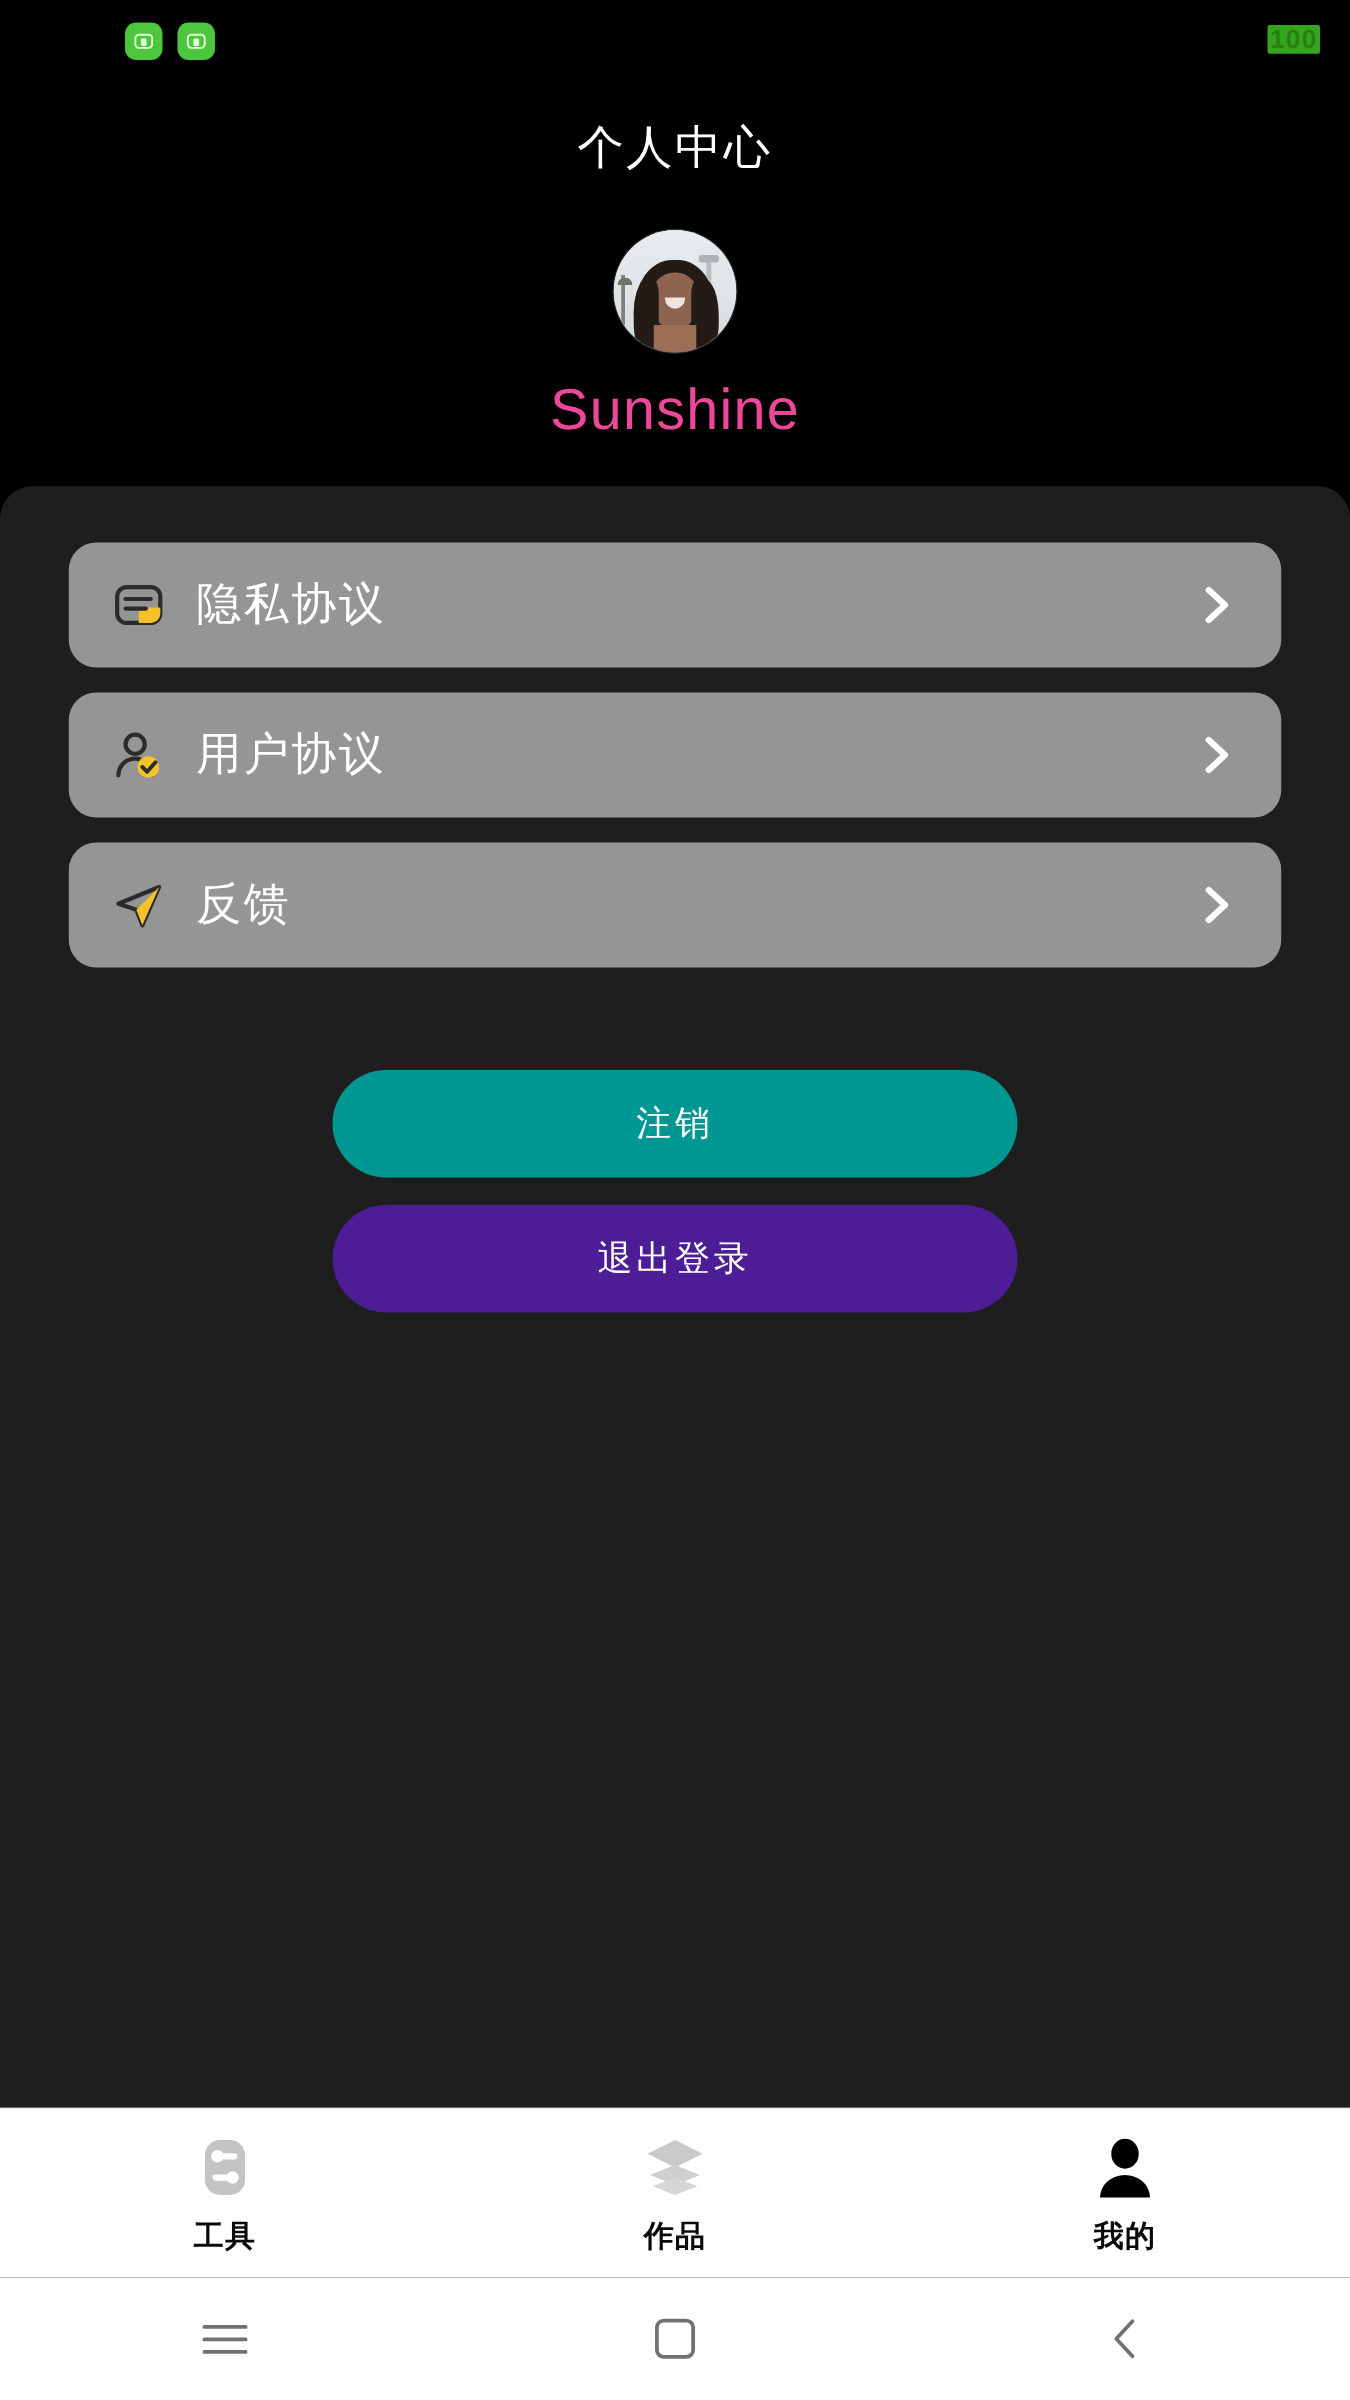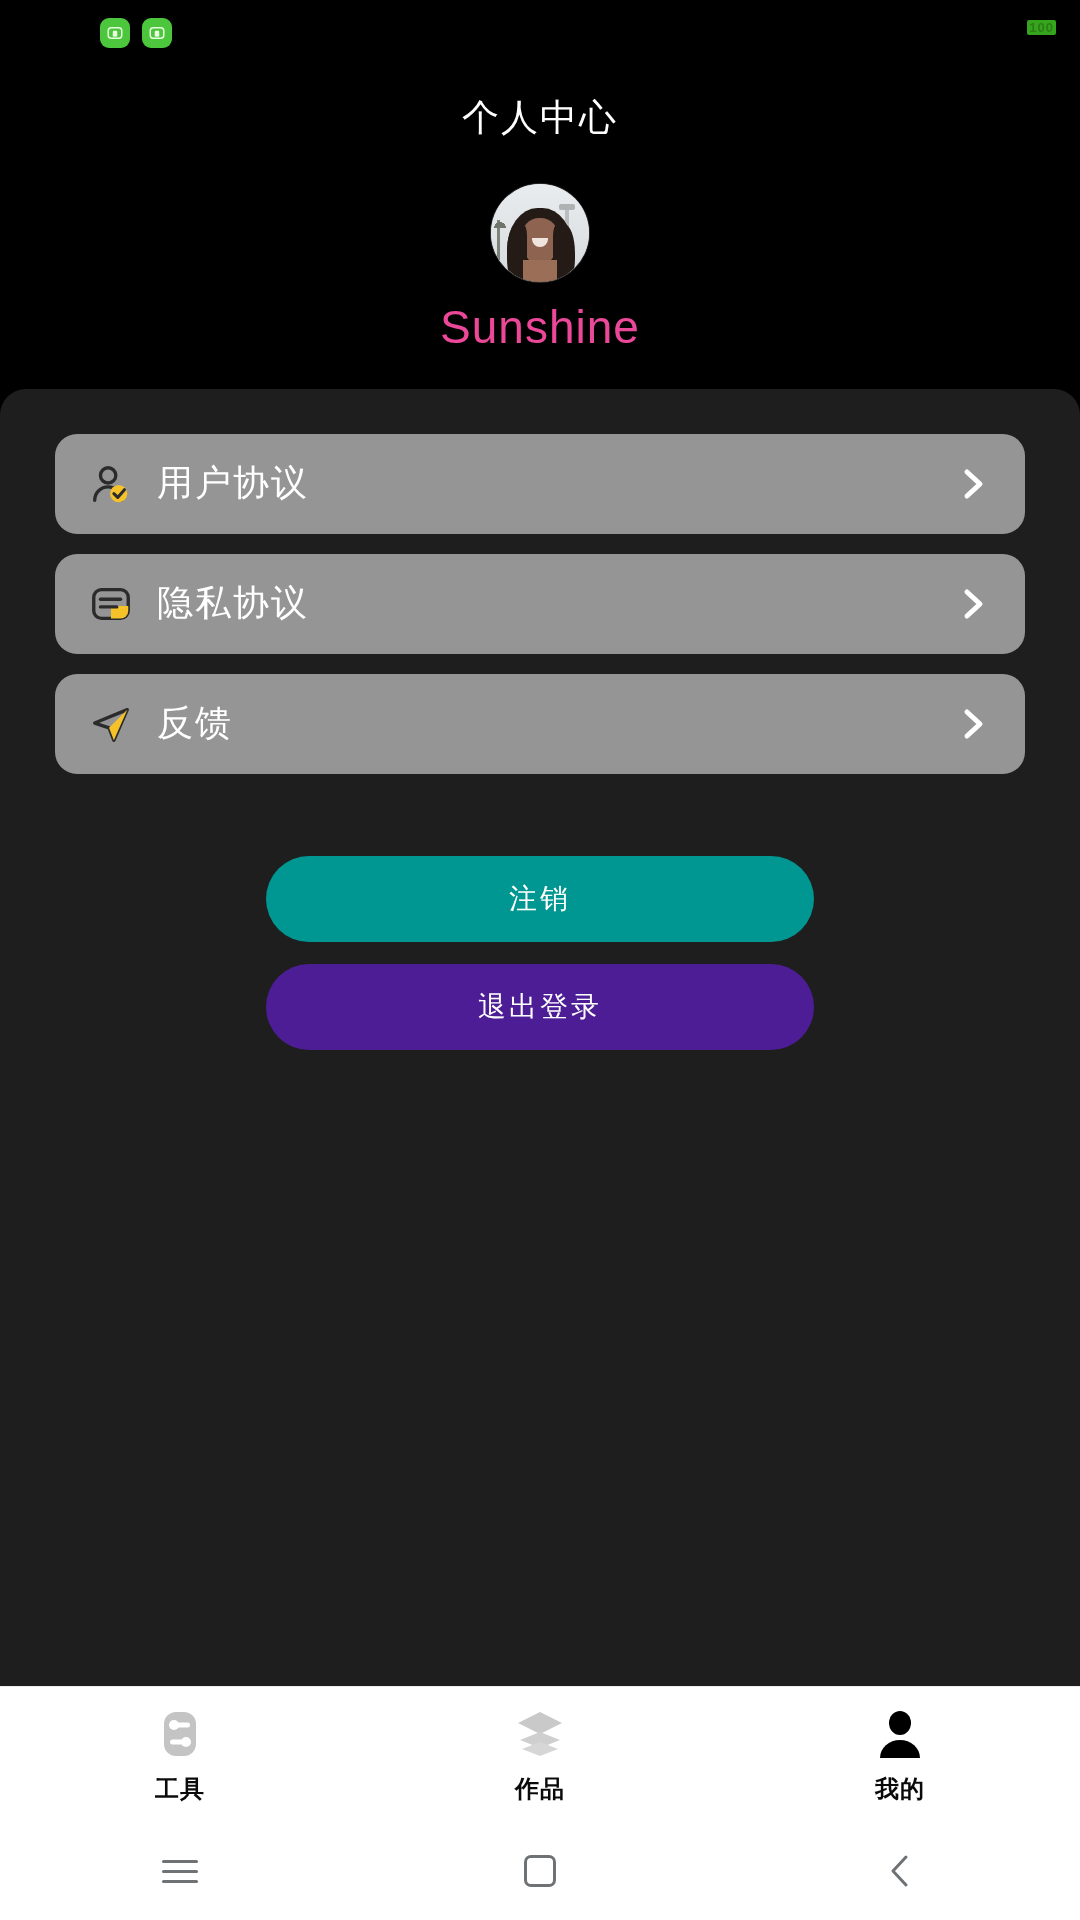--- a/index.html
+++ b/index.html
@@ -44,21 +44,21 @@
   }
   .sb-app-icon svg { display:block; }
   .sb-right {
     position: absolute;
     right: 24px; top: 20px;
     display: flex;
     align-items: center;
     gap: 4px;
   }
   .battery-num {
-    font-size: 13px;
+    font-size: 21px;
     font-weight: bold;
     letter-spacing: 1px;
     color: #2d7d17;
     background: #35a51d;
     -webkit-text-stroke: 0px;
     padding: 1px 2px;
     border-radius: 2px;
     line-height: 1;
     font-family: "Liberation Sans", sans-serif;
   }
@@ -322,44 +322,44 @@
       <div class="neck"></div>
     </div>
     <div class="username">Sunshine</div>
   </div>
 
   <div class="card-panel">
 
     <div class="menu-row">
       <span class="menu-icon">
         <svg width="46" height="46" viewBox="0 0 48 48">
+          <rect x="6" y="9" width="36" height="30" rx="8" fill="none" stroke="#2b2b2b" stroke-width="3.5"></rect>
+          <path d="M24 26 H42 V31 a8 8 0 0 1 -8 8 H24 Z" fill="#f5c22a"></path>
+          <line x1="13" y1="19" x2="34" y2="19" stroke="#2b2b2b" stroke-width="3.5" stroke-linecap="round"></line>
+          <line x1="13" y1="27" x2="30" y2="27" stroke="#2b2b2b" stroke-width="3.5" stroke-linecap="round"></line>
+        </svg>
+      </span>
+      <span class="menu-label">隐私协议</span>
+      <span class="chevron">
+        <svg width="26" height="34" viewBox="0 0 26 34">
+          <polyline points="6,5 19,17 6,29" fill="none" stroke="#ffffff" stroke-width="5" stroke-linecap="round" stroke-linejoin="round"></polyline>
+        </svg>
+      </span>
+    </div>
+
+    <div class="menu-row">
+      <span class="menu-icon">
+        <svg width="46" height="46" viewBox="0 0 48 48">
           <circle cx="21" cy="15" r="8" fill="none" stroke="#2b2b2b" stroke-width="3.5"></circle>
           <path d="M7 41 a14 14 0 0 1 28 0" fill="none" stroke="#2b2b2b" stroke-width="3.5" stroke-linecap="round"></path>
           <circle cx="32" cy="34" r="9" fill="#f5c22a"></circle>
           <polyline points="27,34 31,38 38,30" fill="none" stroke="#2b2b2b" stroke-width="3.2" stroke-linecap="round" stroke-linejoin="round"></polyline>
         </svg>
       </span>
       <span class="menu-label">用户协议</span>
-      <span class="chevron">
-        <svg width="26" height="34" viewBox="0 0 26 34">
-          <polyline points="6,5 19,17 6,29" fill="none" stroke="#ffffff" stroke-width="5" stroke-linecap="round" stroke-linejoin="round"></polyline>
-        </svg>
-      </span>
-    </div>
-
-    <div class="menu-row">
-      <span class="menu-icon">
-        <svg width="46" height="46" viewBox="0 0 48 48">
-          <rect x="6" y="9" width="36" height="30" rx="8" fill="none" stroke="#2b2b2b" stroke-width="3.5"></rect>
-          <path d="M24 26 H42 V31 a8 8 0 0 1 -8 8 H24 Z" fill="#f5c22a"></path>
-          <line x1="13" y1="19" x2="34" y2="19" stroke="#2b2b2b" stroke-width="3.5" stroke-linecap="round"></line>
-          <line x1="13" y1="27" x2="30" y2="27" stroke="#2b2b2b" stroke-width="3.5" stroke-linecap="round"></line>
-        </svg>
-      </span>
-      <span class="menu-label">隐私协议</span>
       <span class="chevron">
         <svg width="26" height="34" viewBox="0 0 26 34">
           <polyline points="6,5 19,17 6,29" fill="none" stroke="#ffffff" stroke-width="5" stroke-linecap="round" stroke-linejoin="round"></polyline>
         </svg>
       </span>
     </div>
 
     <div class="menu-row">
       <span class="menu-icon">
         <svg width="46" height="46" viewBox="0 0 48 48">

